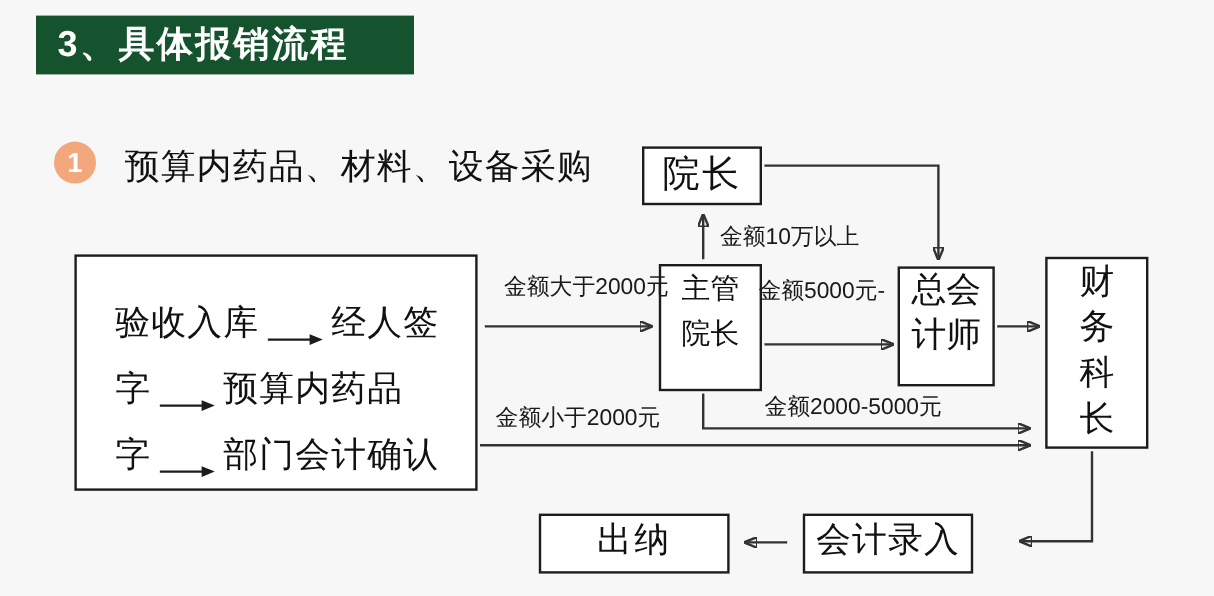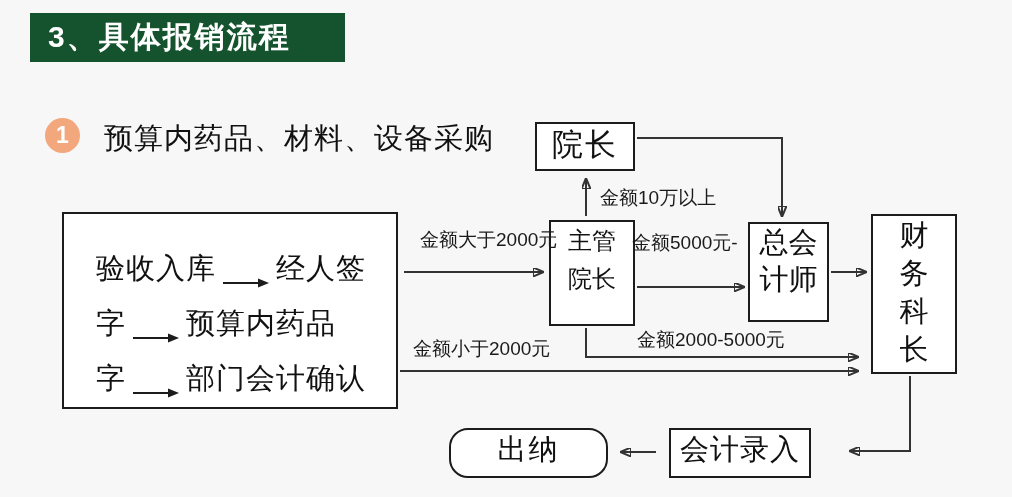--- a/index.html
+++ b/index.html
@@ -65,21 +65,21 @@
     justify-content: center;
     color: #111111;
   }
   .box-dean    { left: 535px; top: 122px; width: 100px; height: 49px; font-size: 31px; letter-spacing: 2px; }
   .box-source  { left: 62px;  top: 212px; width: 336px; height: 197px;
                  flex-direction: column; align-items: flex-start; justify-content: flex-start;
                  padding: 20px 0 0 32px; }
   .box-deputy  { left: 549px; top: 220px; width: 86px;  height: 106px; font-size: 24px; line-height: 38px; text-align: center; }
   .box-chief   { left: 748px; top: 222px; width: 81px;  height: 100px; font-size: 29px; line-height: 37px; text-align: center; }
   .box-finance { left: 871px; top: 214px; width: 86px;  height: 160px; font-size: 29px; line-height: 38px; text-align: center; }
-  .box-cashier { left: 449px; top: 428px; width: 159px; height: 50px;  font-size: 29px; letter-spacing: 2px; border-radius: 19px; }
+  .box-cashier { left: 449px; top: 428px; width: 159px; height: 50px;  font-size: 29px; letter-spacing: 2px; }
   .box-entry   { left: 669px; top: 428px; width: 142px; height: 50px;  font-size: 29px; letter-spacing: 1px; }
   .source-line {
     display: flex;
     align-items: flex-end;
     height: 55px;
     font-size: 29px;
     letter-spacing: 1px;
     white-space: nowrap;
   }
   .mini-arrow { margin: 0 7px; flex: 0 0 auto; }

